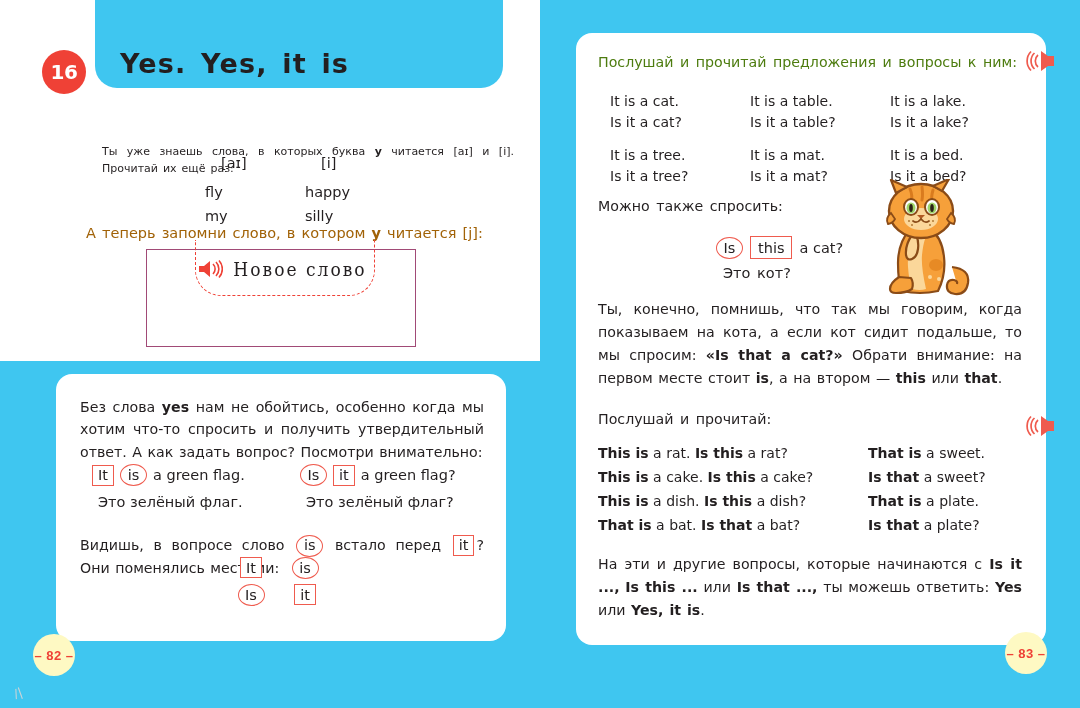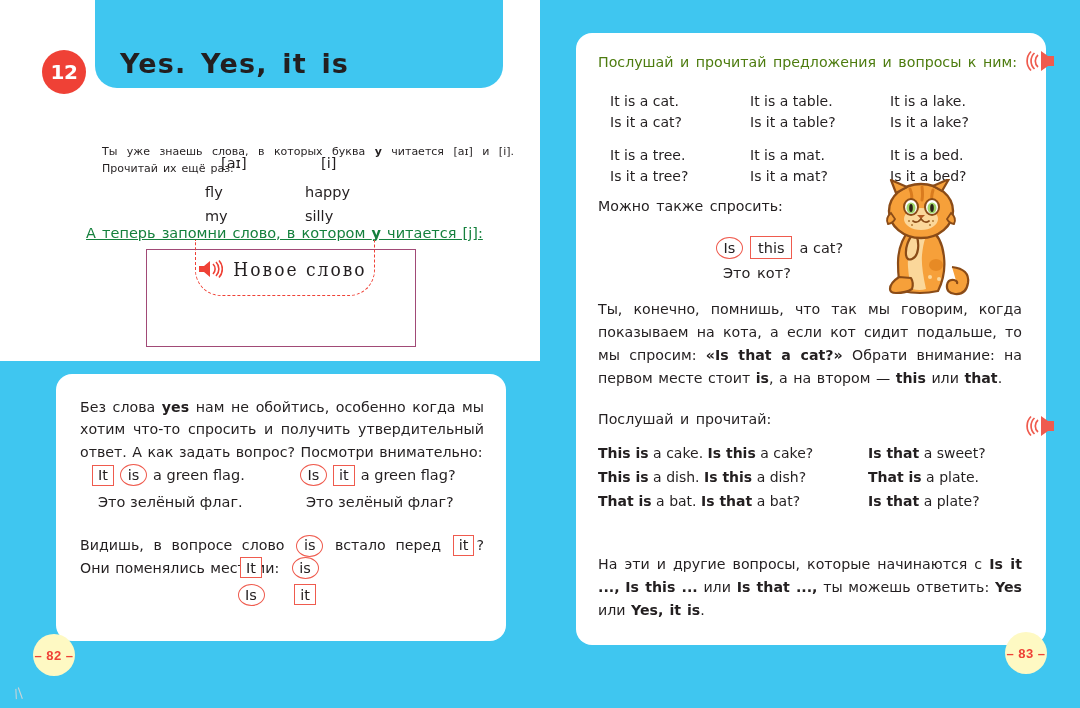--- a/index.html
+++ b/index.html
@@ -44,21 +44,21 @@
     font-size:14.5px;color:#231f20;line-height:1.62;
   }
   .vocab .row{display:flex;}
   .vocab .c1{width:100px;}
   .vocab .c2{width:110px;}
   .vocab .head{padding-left:8px;}
   .vocab .head .c1{padding-left:8px;}
 
   .lead2{
     position:absolute;left:86px;top:222px;width:412px;
-    font-size:14.5px;color:#15803d;line-height:1.55;word-spacing:1.5px;text-decoration:underline;
+    font-size:14.5px;color:#a16207;line-height:1.55;word-spacing:1.5px;
   }
   .lead2 b{font-weight:bold;}
 
   .newword-box{
     position:absolute;left:146px;top:249px;width:270px;height:98px;
     border:1.6px solid #a14a76;background:#fff;box-sizing:border-box;
   }
   .newword-dash{
     position:absolute;left:48px;top:-10px;width:180px;height:56px;
     border:1.8px dashed #ef4136;border-top:none;
@@ -199,21 +199,21 @@
 </head>
 <body>
 
 <div class="spread">
 
   <div class="page-left">
     <div class="left-white"></div>
     <div class="left-cyan"></div>
 
     <div class="header-bar"></div>
-    <div class="unit-num">12</div>
+    <div class="unit-num">16</div>
     <div class="unit-title">Yes. Yes, it is</div>
 
     <div class="lead">
       <span>Ты уже знаешь слова, в которых буква </span><b>y</b><span> читается [aɪ] и [i]. Прочитай их ещё раз:</span>
     </div>
 
     <div class="vocab">
       <div class="row head">
         <div class="c1">[aɪ]</div>
         <div class="c2">[i]</div>
@@ -411,20 +411,24 @@
         <svg width="30" height="24" viewBox="0 0 30 24">
           <polygon points="28,7 22,7 15,2 15,22 22,17 28,17" fill="#ef5b4e"></polygon>
           <path d="M12 6 A8 8 0 0 0 12 18" stroke="#ef5b4e" stroke-width="1.7" fill="none"></path>
           <path d="M8.5 4 A11 11 0 0 0 8.5 20" stroke="#ef5b4e" stroke-width="1.7" fill="none"></path>
           <path d="M5 2.5 A13.5 13.5 0 0 0 5 21.5" stroke="#ef5b4e" stroke-width="1.7" fill="none"></path>
         </svg>
       </span>
 
       <div class="pat-grid">
         <div class="prow">
+          <div class="pc1"><b>This is</b><span> a rat. </span><b>Is this</b><span> a rat?</span></div>
+          <div class="pc2"><b>That is</b><span> a sweet.</span></div>
+        </div>
+        <div class="prow">
           <div class="pc1"><b>This is</b><span> a cake. </span><b>Is this</b><span> a cake?</span></div>
           <div class="pc2"><b>Is that</b><span> a sweet?</span></div>
         </div>
         <div class="prow">
           <div class="pc1"><b>This is</b><span> a dish. </span><b>Is this</b><span> a dish?</span></div>
           <div class="pc2"><b>That is</b><span> a plate.</span></div>
         </div>
         <div class="prow">
           <div class="pc1"><b>That is</b><span> a bat. </span><b>Is that</b><span> a bat?</span></div>
           <div class="pc2"><b>Is that</b><span> a plate?</span></div>

